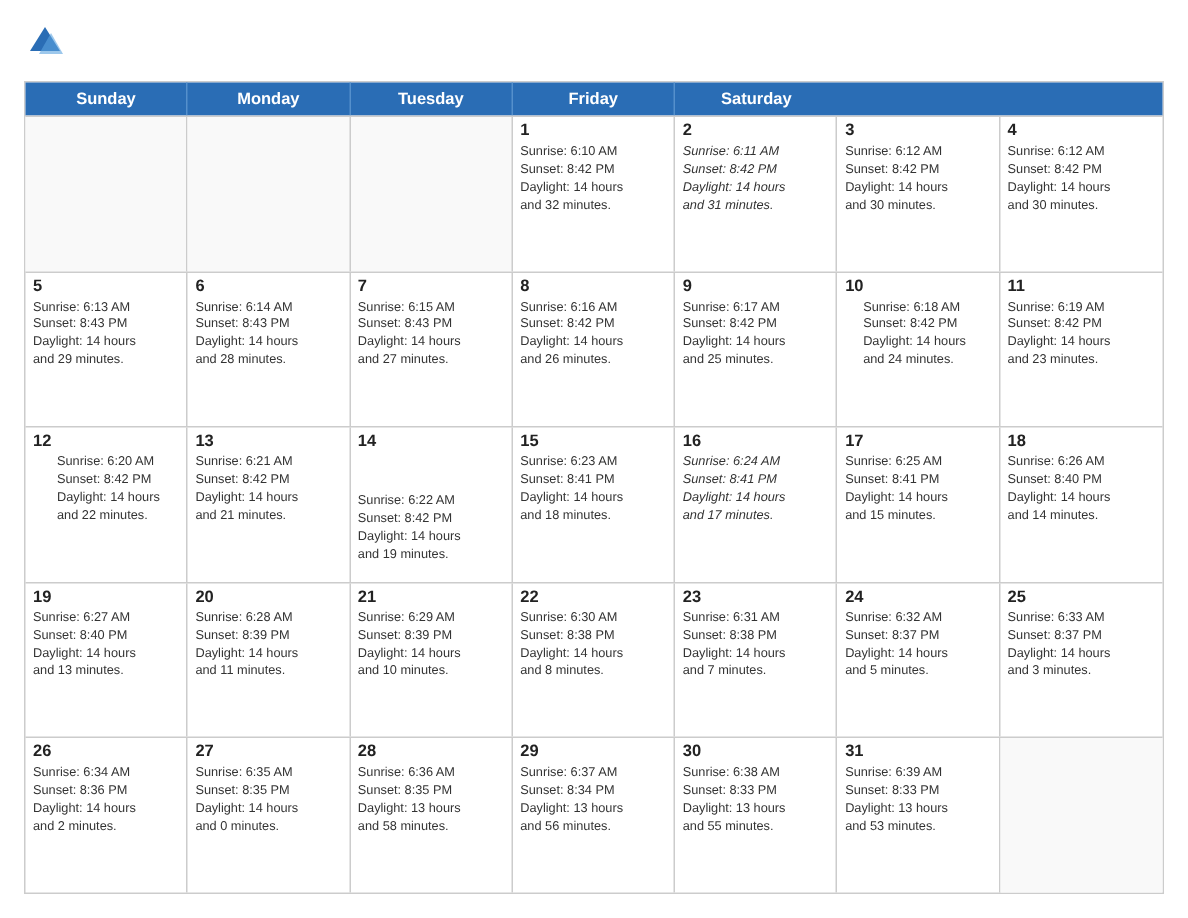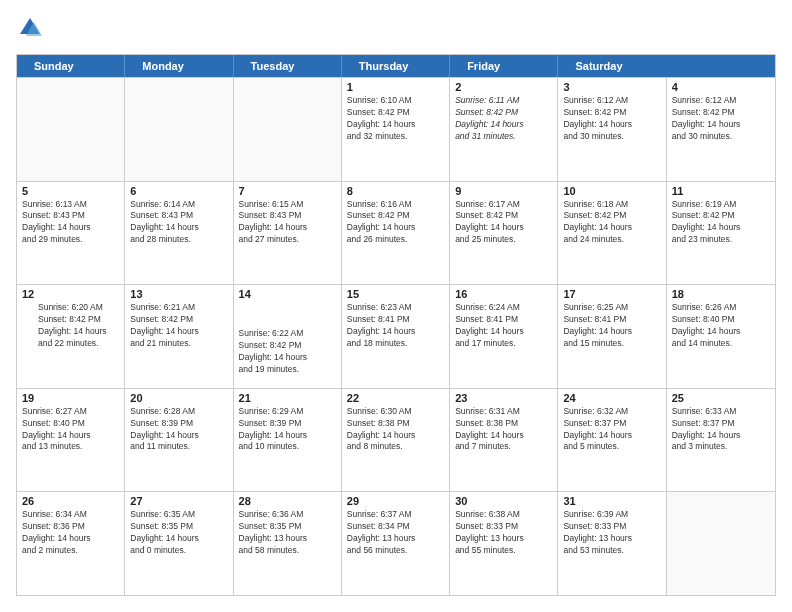--- a/index.html
+++ b/index.html
@@ -69,21 +69,21 @@
     }
     .cal-header {
       display: grid;
       grid-template-columns: repeat(7, 1fr);
       background: #2a6db5;
     }
     .cal-header-cell {
       color: #fff;
       font-size: 11px;
       font-weight: bold;
-      text-align: left;
+      text-align: center;
       padding: 5px 17px;
       border-right: 1px solid #5590cc;
     }
     .cal-header-cell:last-child {
       border-right: none;
     }
     .cal-body {
       flex: 1;
       display: flex;
       flex-direction: column;
@@ -140,21 +140,20 @@
       <div class="month-title"></div>
       <div class="location-title"></div>
     </div>
   </div>
 
   <div class="calendar">
     <div class="cal-header">
     <div class="cal-header-cell">Sunday</div>
         <div class="cal-header-cell">Monday</div>
         <div class="cal-header-cell">Tuesday</div>
-        <div class="cal-header-cell">Thursday</div>
         <div class="cal-header-cell">Friday</div>
         <div class="cal-header-cell">Saturday</div>
       </div>
     <div class="cal-body">
     <div class="cal-row">
           <div class="cal-cell empty"></div>
           <div class="cal-cell empty"></div>
           <div class="cal-cell empty"></div>
           <div class="cal-cell">
             <div class="cell-date">1</div>
@@ -216,21 +215,21 @@
           </div>
           <div class="cal-cell">
             <div class="cell-date">9</div>
             <div class="cell-info" style="white-space: pre-line;">Sunrise: 6:17 AM
 Sunset: 8:42 PM
 Daylight: 14 hours
 and 25 minutes.</div>
           </div>
           <div class="cal-cell">
             <div class="cell-date">10</div>
-            <div class="cell-info" style="white-space: pre-line;">Sunrise: 6:18 AM
+            <div class="cell-info" style="white-space: pre-line; margin-left: 12px;">Sunrise: 6:18 AM
 Sunset: 8:42 PM
 Daylight: 14 hours
 and 24 minutes.</div>
           </div>
           <div class="cal-cell">
             <div class="cell-date">11</div>
             <div class="cell-info" style="white-space: pre-line;">Sunrise: 6:19 AM
 Sunset: 8:42 PM
 Daylight: 14 hours
 and 23 minutes.</div>
@@ -260,21 +259,21 @@
           </div>
           <div class="cal-cell">
             <div class="cell-date">15</div>
             <div class="cell-info" style="white-space: pre-line;">Sunrise: 6:23 AM
 Sunset: 8:41 PM
 Daylight: 14 hours
 and 18 minutes.</div>
           </div>
           <div class="cal-cell">
             <div class="cell-date">16</div>
-            <div class="cell-info" style="white-space: pre-line;">Sunrise: 6:24 AM
+            <div class="cell-info" style="white-space: pre-line; font-style: italic;">Sunrise: 6:24 AM
 Sunset: 8:41 PM
 Daylight: 14 hours
 and 17 minutes.</div>
           </div>
           <div class="cal-cell">
             <div class="cell-date">17</div>
             <div class="cell-info" style="white-space: pre-line;">Sunrise: 6:25 AM
 Sunset: 8:41 PM
 Daylight: 14 hours
 and 15 minutes.</div>

